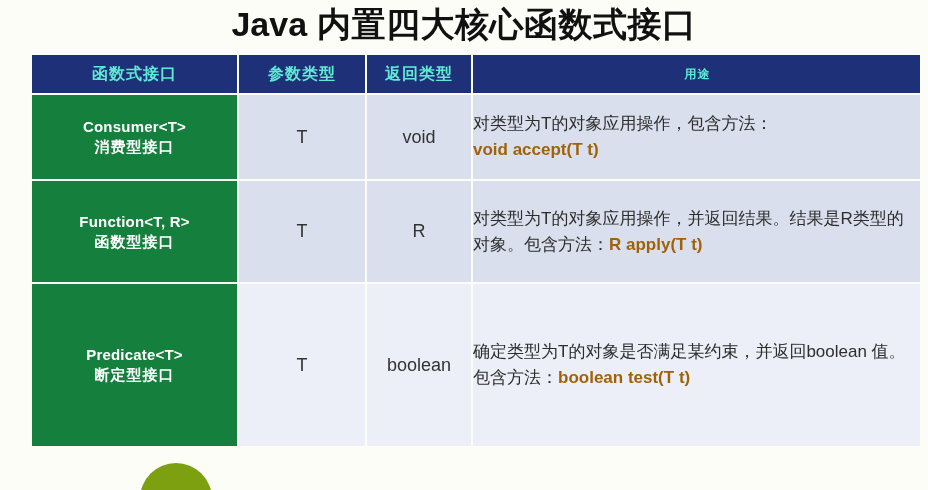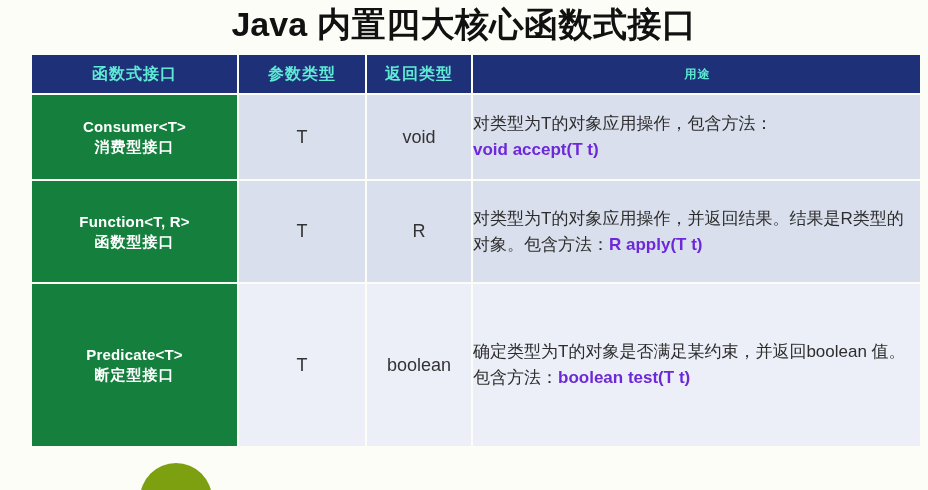--- a/index.html
+++ b/index.html
@@ -115,21 +115,21 @@
   }
 
   td.desc {
     text-align: left;
     padding: 0 14px 0 0;
     font-size: 17px;
     line-height: 26px;
     color: #2d2d2d;
   }
   td.desc .code {
-    color: #6d28d9;
+    color: #a16207;
     font-weight: bold;
     white-space: nowrap;
   }
 
   
   tr.r1 td { height: 84px; }
   tr.r2 td { height: 79px; }
   tr.r3 td { height: 101px; }
   tr.r4 td { height: 162px; }
 

